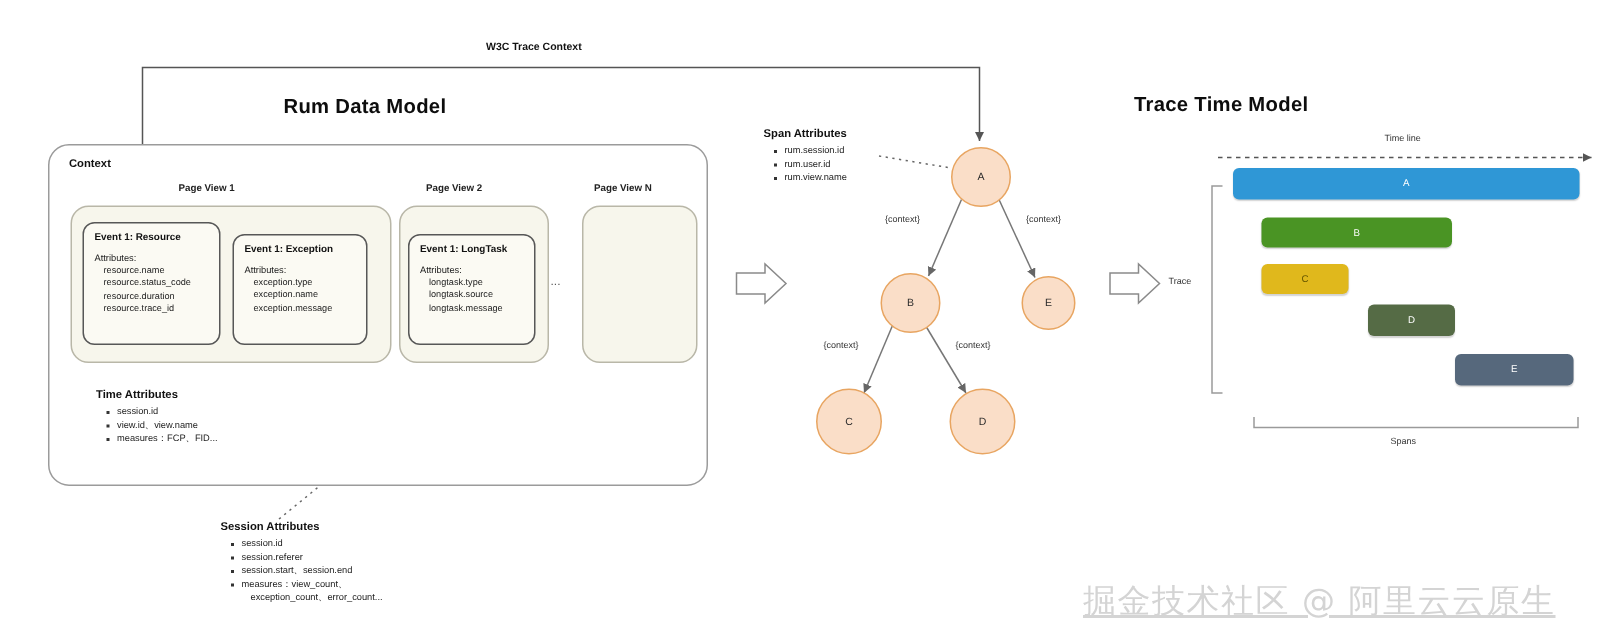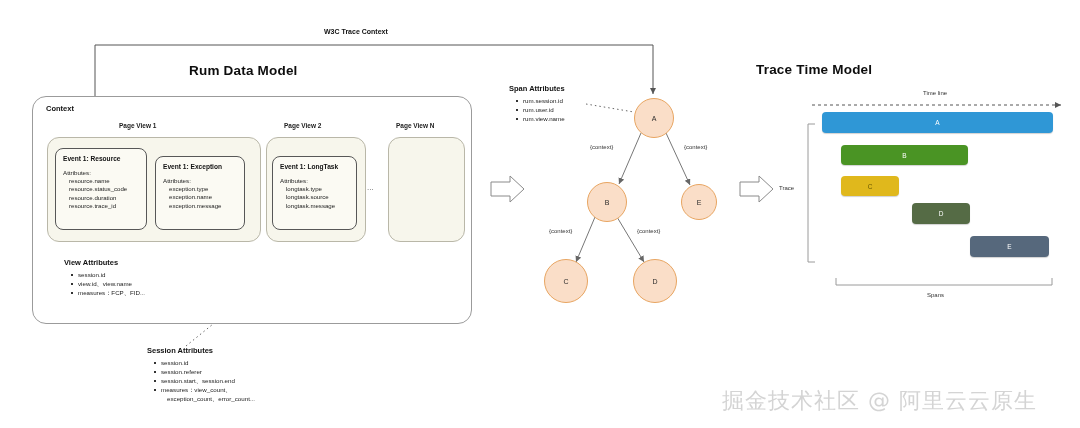--- a/index.html
+++ b/index.html
@@ -147,20 +147,21 @@
     box-shadow: 0 1px 1px rgba(0,0,0,.18);
   }
 
   
   .watermark {
     font-size: 22px;
     color: #d4d4d4;
     font-family: "DejaVu Sans", sans-serif;
     white-space: nowrap;
     letter-spacing: 1px;
+    text-decoration: underline;
   }
 
   svg.overlay {
     position: absolute;
     left: 0; top: 0;
     width: 1080px; height: 428px;
     pointer-events: none;
   }
 </style>
 </head>
@@ -261,21 +262,21 @@
     <ul class="attr-list">
       <li>longtask.type</li>
       <li>longtask.source</li>
       <li>longtask.message</li>
     </ul>
   </div>
 
   <div class="abs ellipsis-dots" style="left:367px; top:183px;">...</div>
 
   <div class="abs" style="left:64px; top:258px;">
-    <div class="small-title">View Attributes</div>
+    <div class="small-title">Time Attributes</div>
     <ul class="bullet-list">
       <li>session.id</li>
       <li>view.id、view.name</li>
       <li>measures：FCP、FID...</li>
     </ul>
   </div>
 
   <div class="abs" style="left:147px; top:346px;">
     <div class="small-title">Session Attributes</div>
     <ul class="bullet-list">

